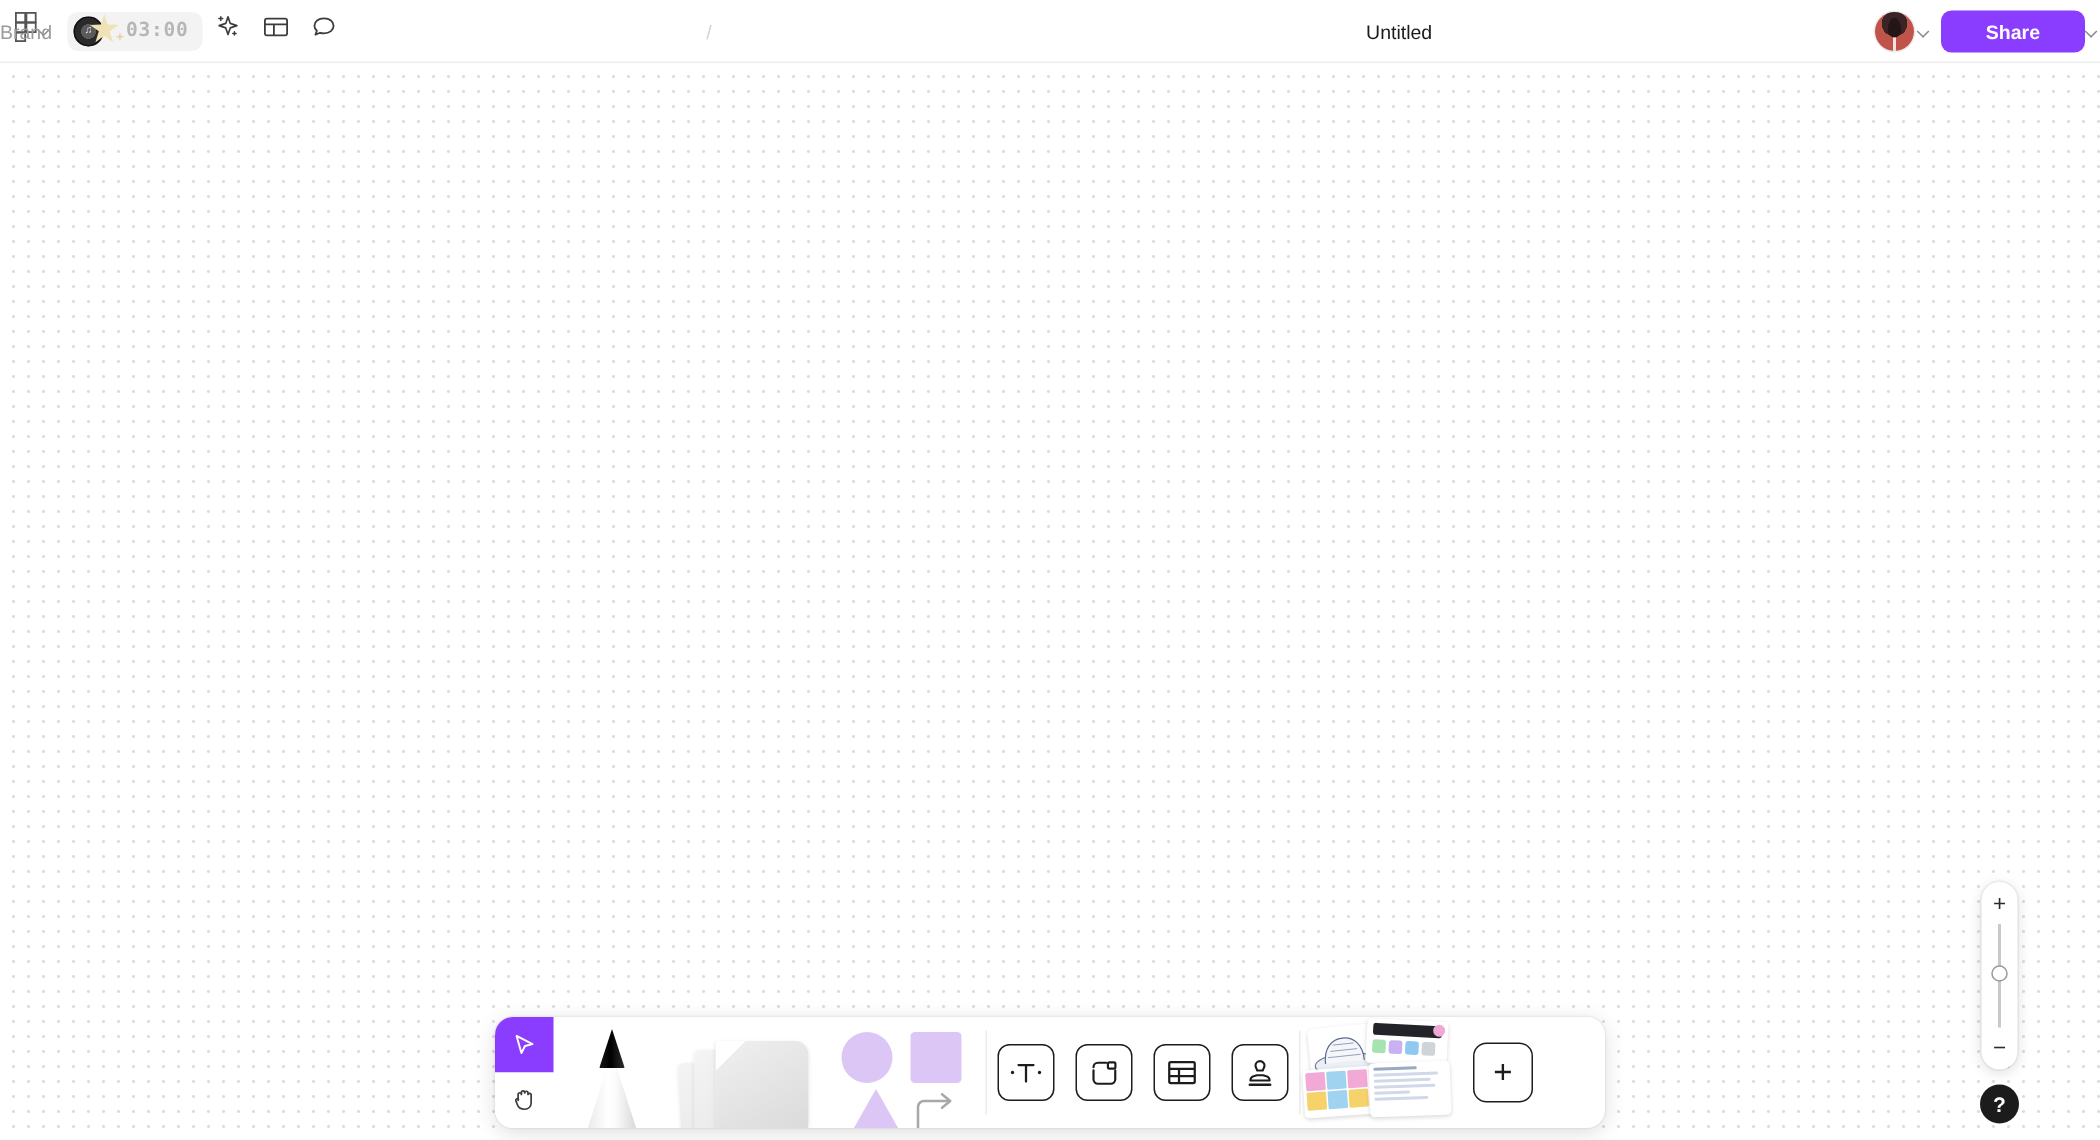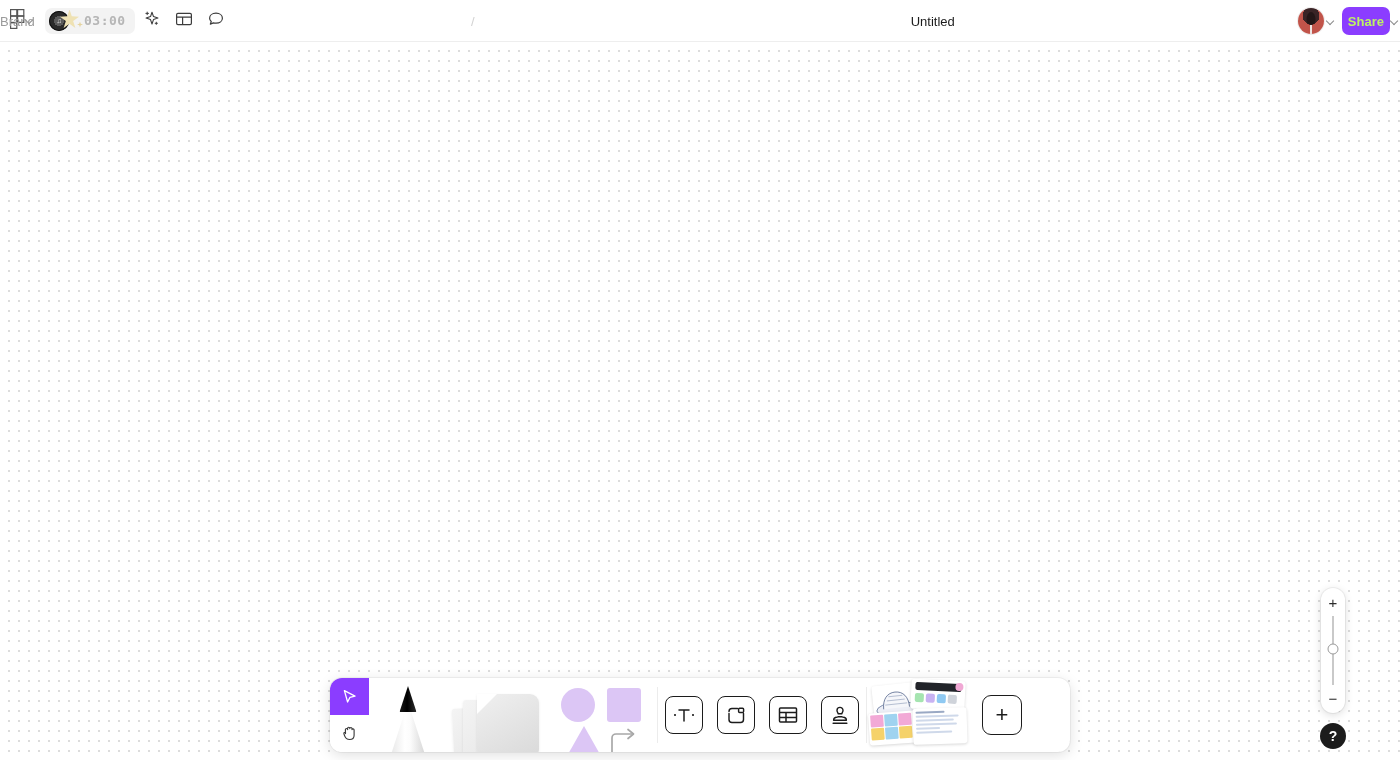--- a/index.html
+++ b/index.html
@@ -97,23 +97,23 @@
     transform: translateX(-50%);
     width: 9px; height: 13px; border-radius: 50%/60% 60% 40% 40%;
     background: #241617;
   }
   .avatar::after {
     content: ""; position: absolute; left: 50%; bottom: -2px;
     transform: translateX(-50%);
     width: 2px; height: 11px; background: #efe6e4;
   }
   .share-btn {
-    background: #8b3dff; color: #bef264;
+    background: #8b3dff; color: #ffffff;
     font-size: 13px; font-weight: 600;
-    height: 28px; padding: 0 6px;
+    height: 28px; padding: 0 30px;
     border: none; border-radius: 7px; cursor: pointer;
   }
 
   
   .canvas {
     position: absolute; top: 42px; left: 0;
     width: 1400px; height: 718px;
     background-color: #ffffff;
     background-image: radial-gradient(#dcdcdc 0.9px, transparent 1px);
     background-size: 10px 10px;

